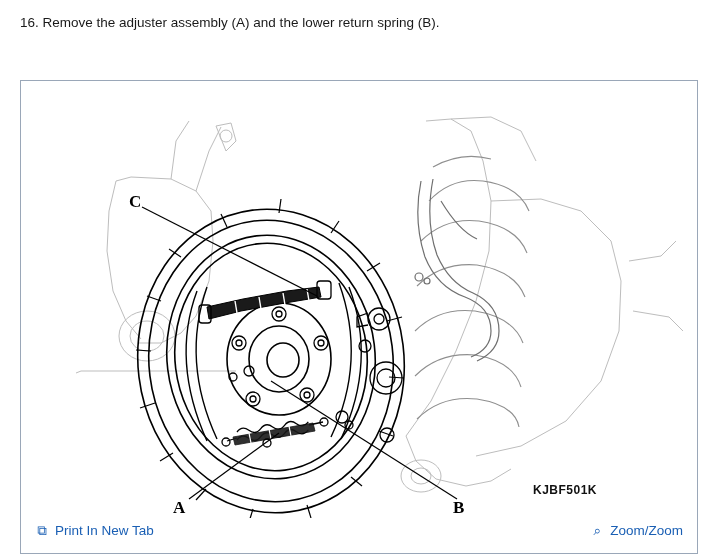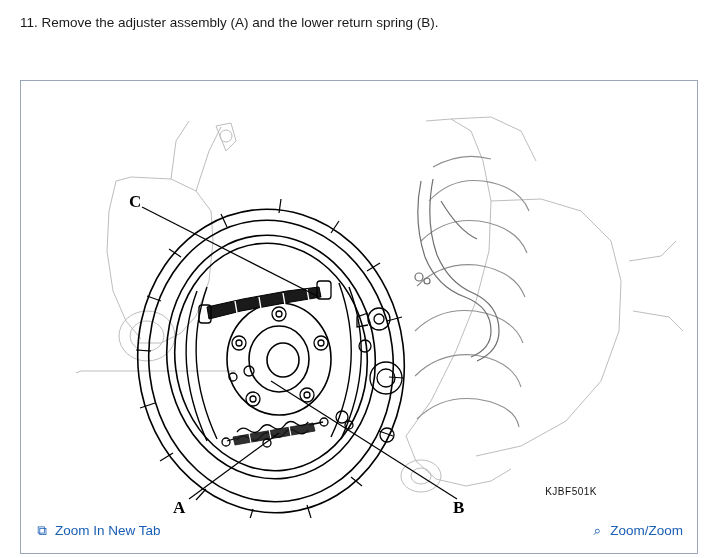--- a/index.html
+++ b/index.html
@@ -37,23 +37,24 @@
   }
   #figure-svg {
     position: absolute;
     left: 0;
     top: 0;
   }
   #figure-code {
     position: absolute;
     right: 100px;
     bottom: 22px;
-    font-size: 10px;
+    font-size: 12px;
     letter-spacing: 0.5px;
     color: #111111;
+    font-weight: bold;
   }
   #footer-bar {
     position: absolute;
     left: 20px;
     top: 518px;
     width: 678px;
     height: 36px;
     border-left: 1px solid #9aa7b8;
     border-right: 1px solid #9aa7b8;
     border-bottom: 1px solid #9aa7b8;
@@ -83,21 +84,21 @@
   .lbl {
     font-family: "Liberation Serif", serif;
     font-weight: bold;
     font-size: 17px;
     fill: #000;
   }
 </style>
 </head>
 <body>
 
-<div id="instruction-text">11. Remove the adjuster assembly (A) and the lower return spring (B).</div>
+<div id="instruction-text">16. Remove the adjuster assembly (A) and the lower return spring (B).</div>
 
 <div id="figure-panel">
 
   <svg id="figure-svg" width="676" height="438" viewBox="0 0 676 438">
 
     <g stroke="#bdbdbd" stroke-width="1" fill="none">
 
       <path d="M95 100 L110 96 L150 98 L175 110 L190 130 L192 160 L188 200 L175 235"></path>
       <path d="M95 100 L88 130 L86 170 L92 210 L105 240 L120 258"></path>
       <path d="M175 235 L160 252 L140 262 L118 262"></path>
@@ -245,19 +246,19 @@
     <text class="lbl" x="152" y="432">A</text>
     <text class="lbl" x="432" y="432">B</text>
   </svg>
 
   <div id="figure-code">KJBF501K</div>
 </div>
 
 <div id="footer-bar">
   <a id="open-new-tab-link" class="footer-link">
     <span class="footer-icon">⧉</span>
-    <span>Zoom In New Tab</span>
+    <span>Print In New Tab</span>
   </a>
   <a id="zoom-print-link" class="footer-link">
     <span class="footer-icon">⌕</span>
     <span>Zoom/Zoom</span>
   </a>
 </div>
 
 </body></html>

